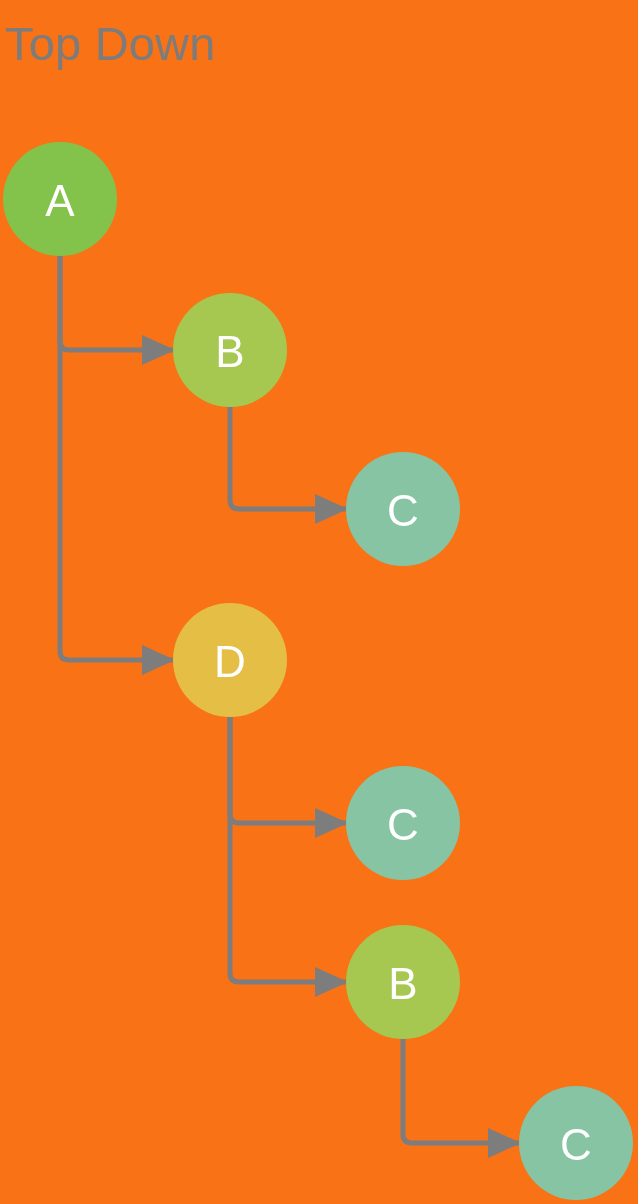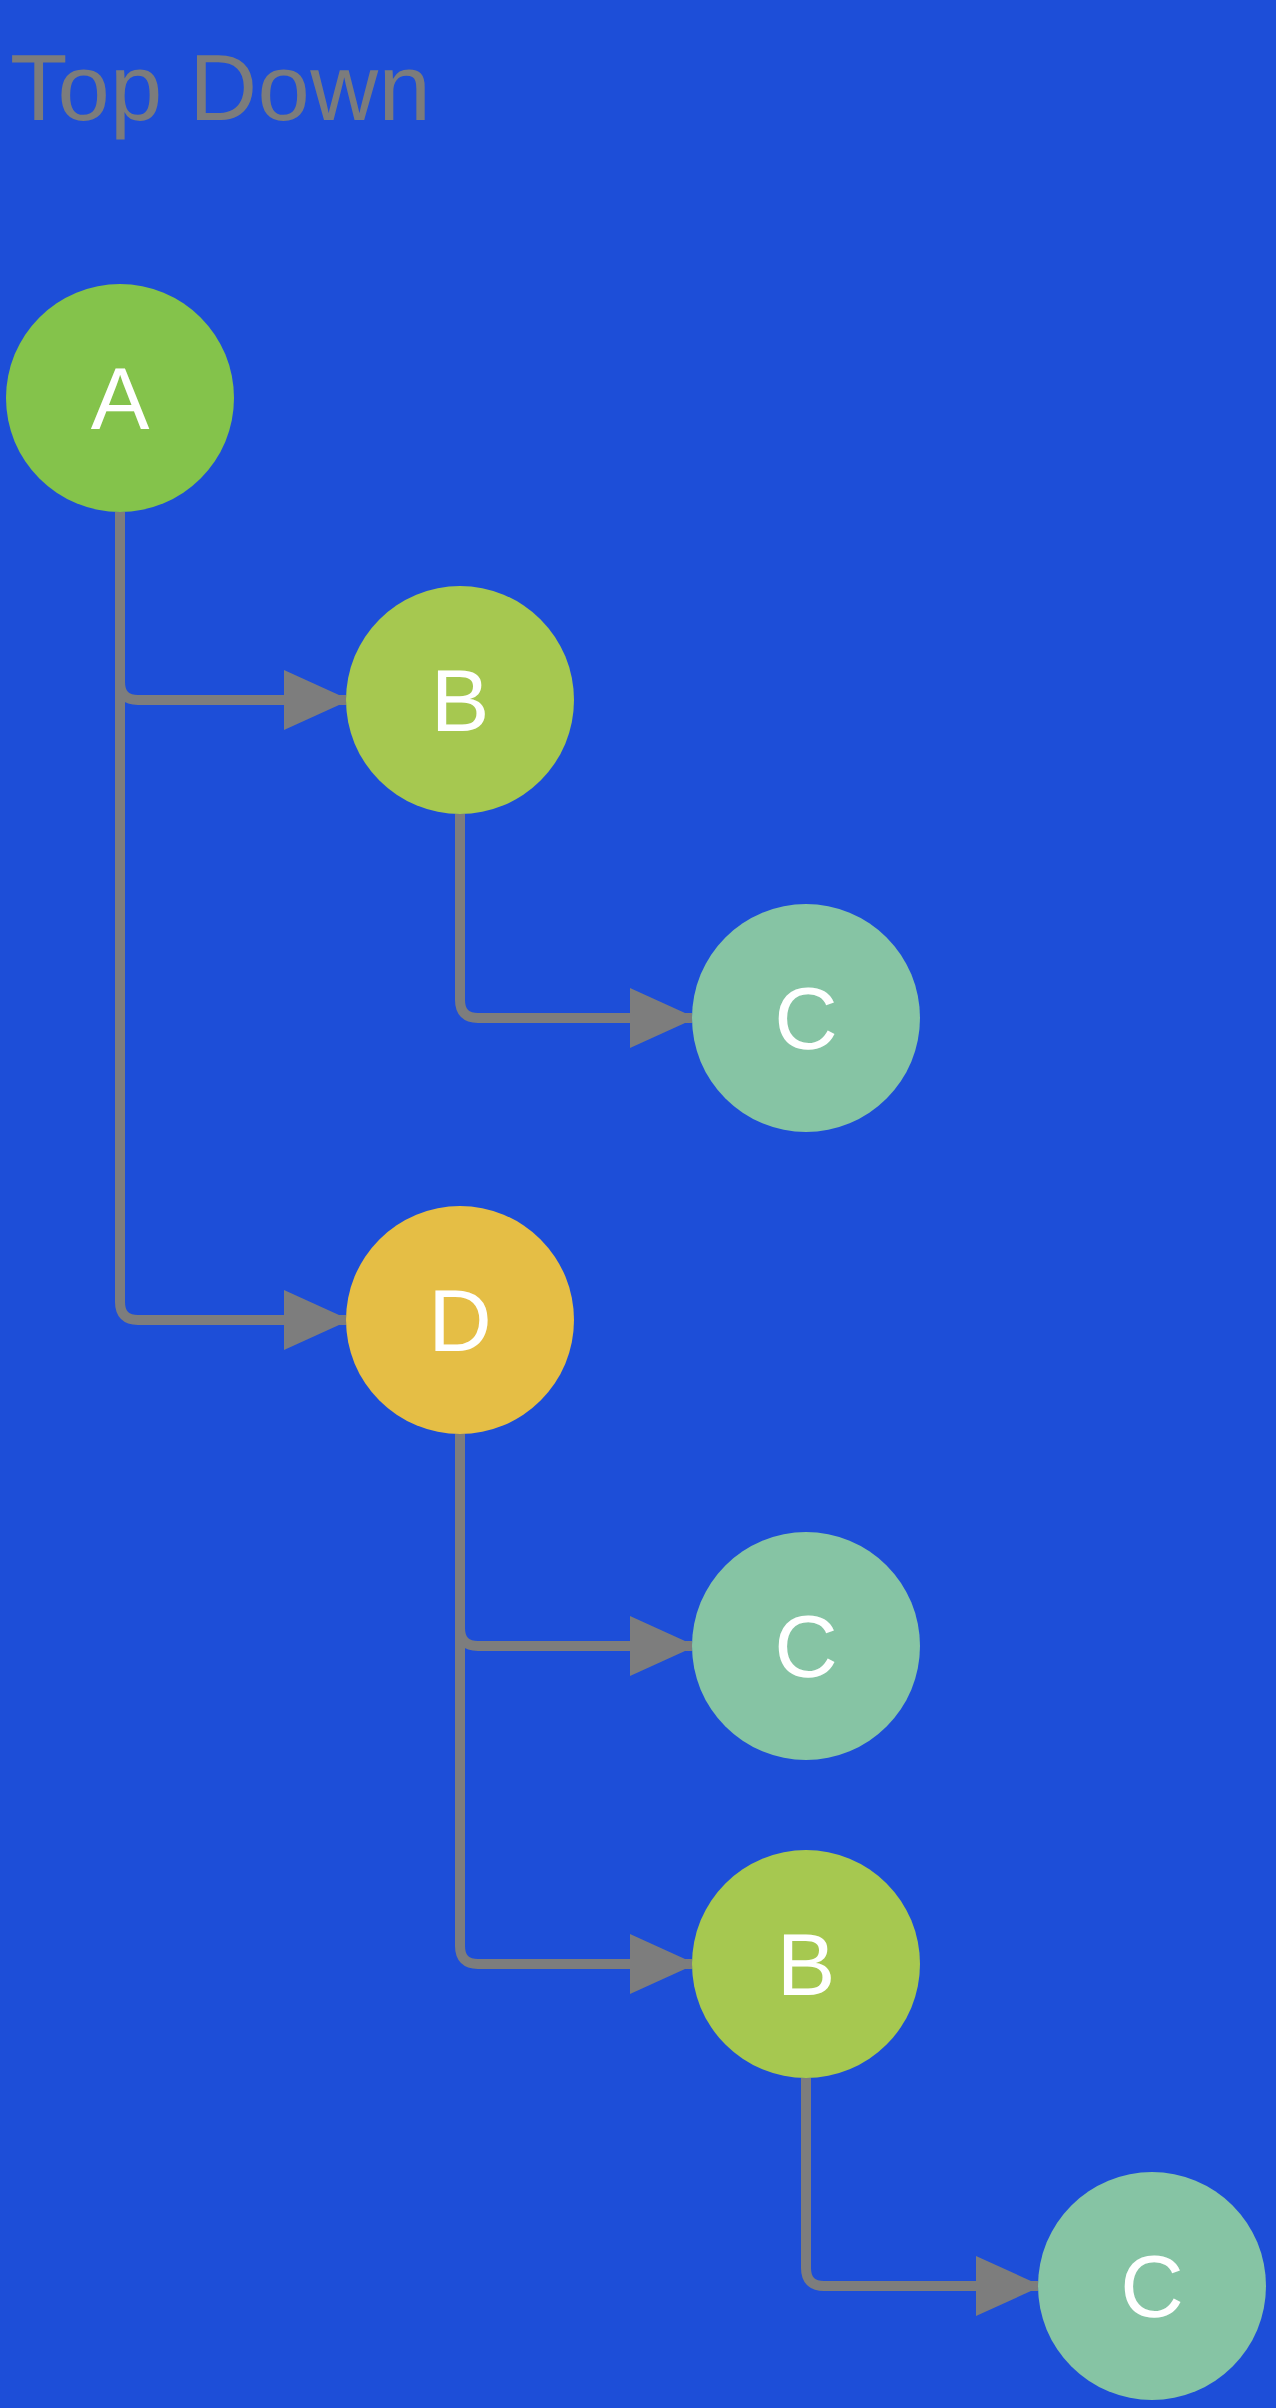--- a/index.html
+++ b/index.html
@@ -8,21 +8,21 @@
     padding: 0;
     background: #ffffff;
   }
   body {
     font-family: "Liberation Sans", sans-serif;
   }
   #canvas {
     position: relative;
     width: 638px;
     height: 1204px;
-    background: #1d4ed8;
+    background: #f97316;
     overflow: hidden;
   }
   #diagram-svg {
     position: absolute;
     top: 0;
     left: 0;
     width: 638px;
     height: 1204px;
     display: block;
   }

